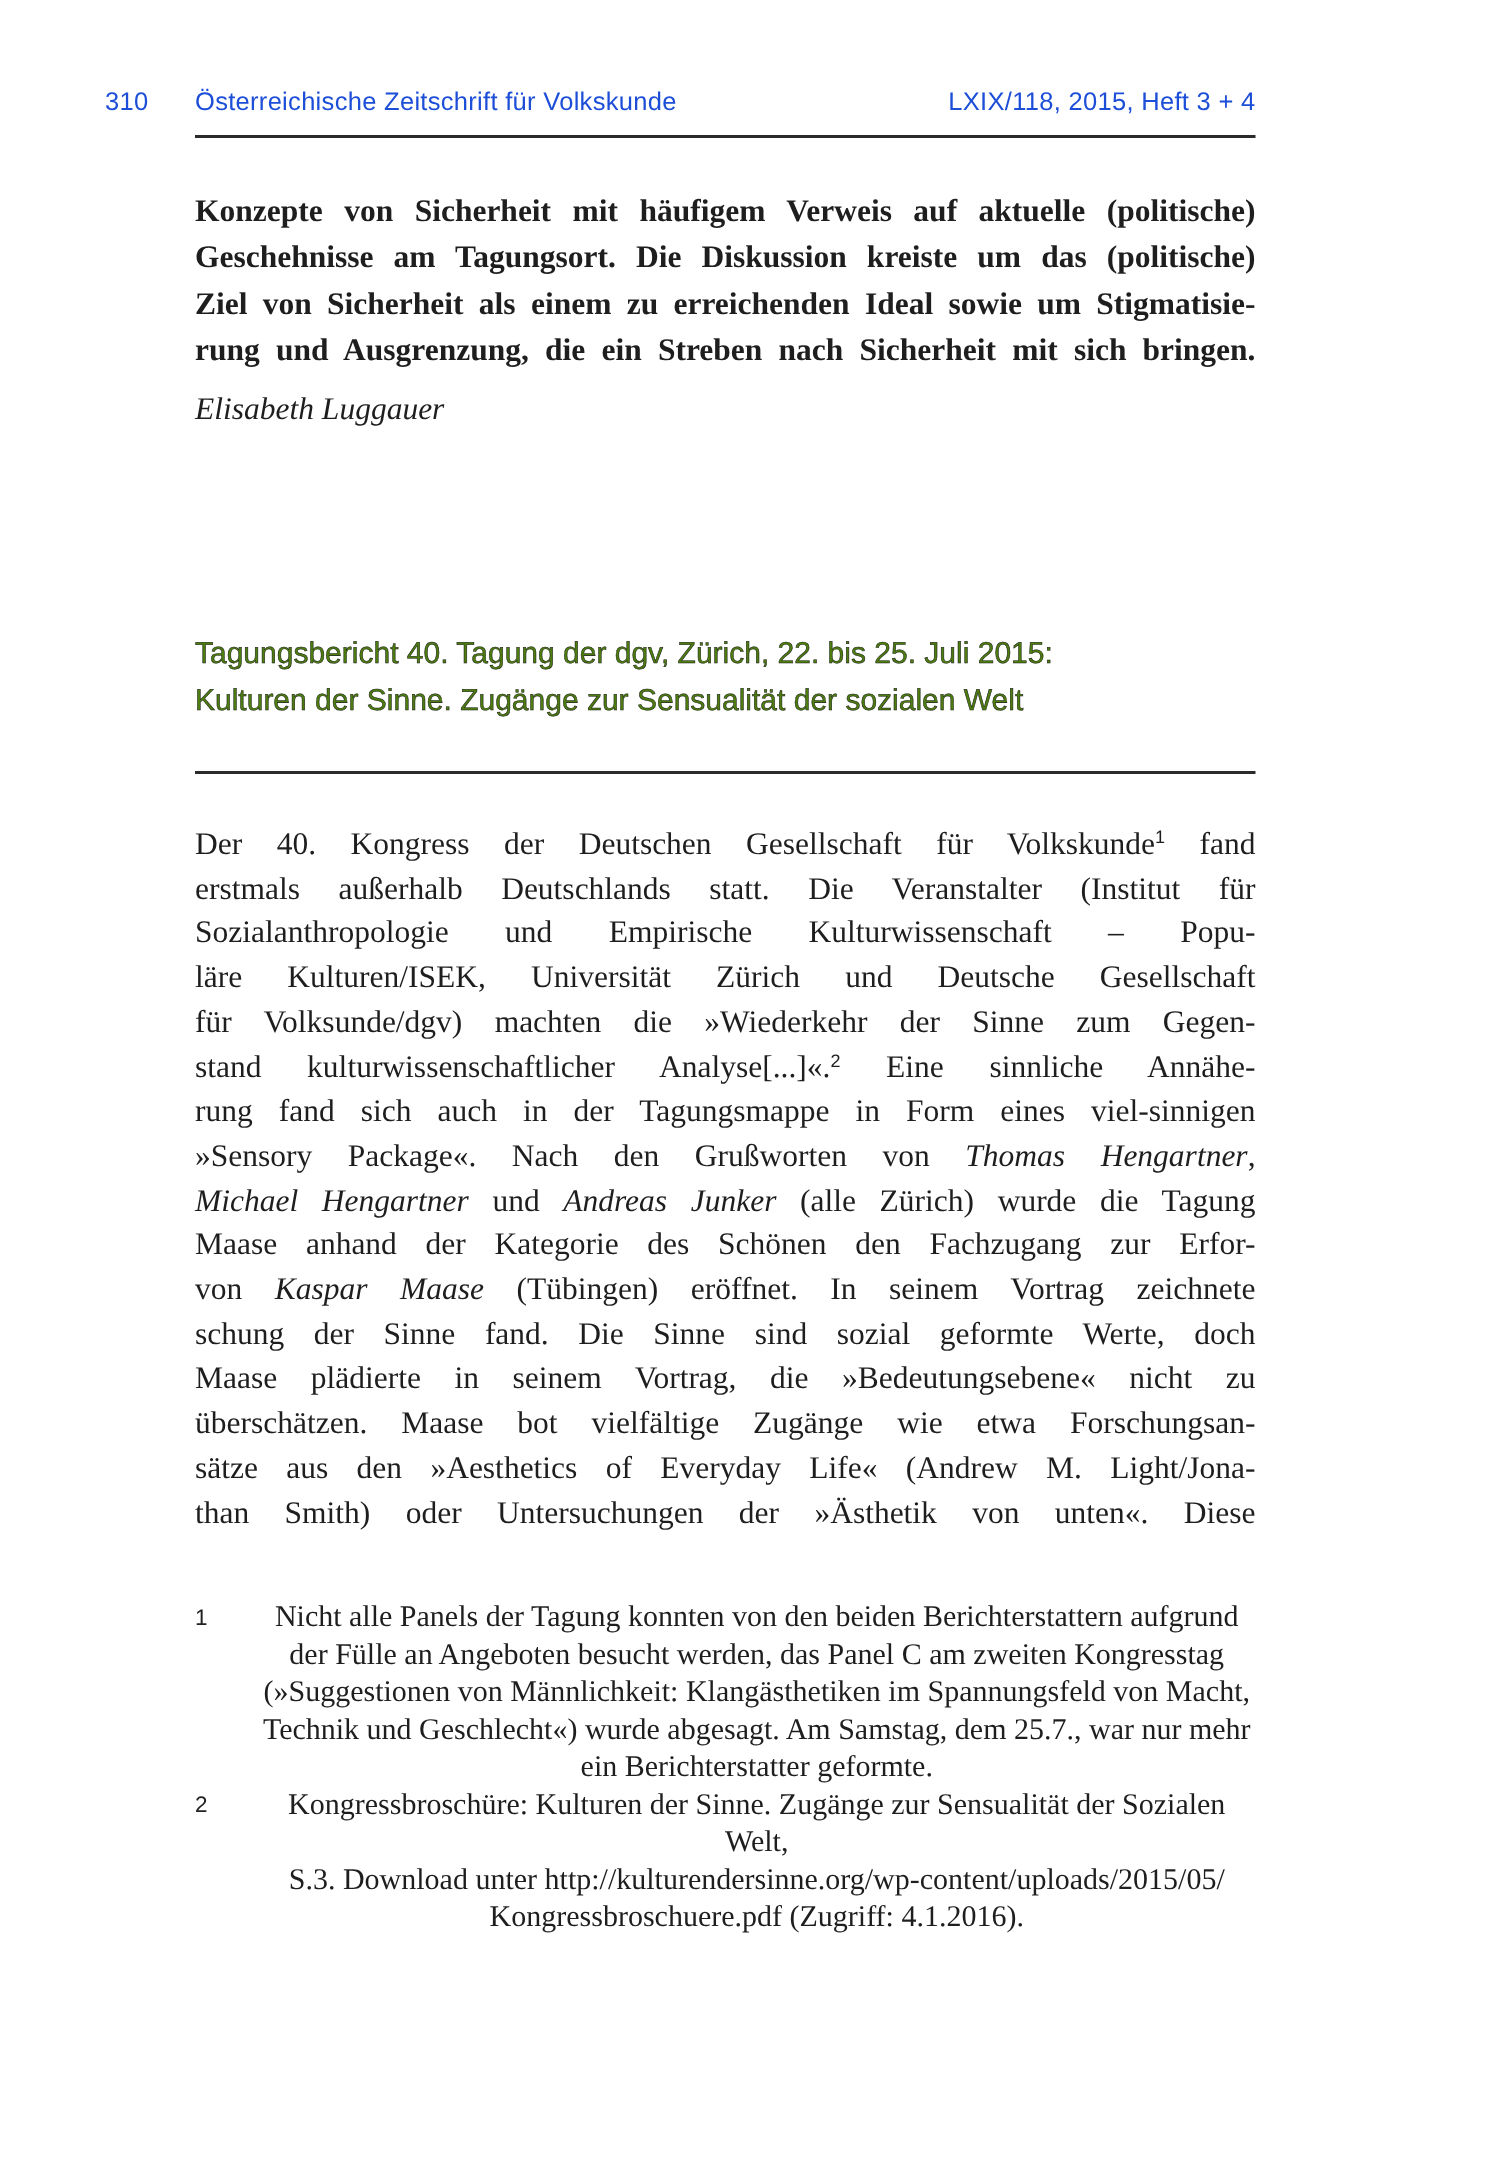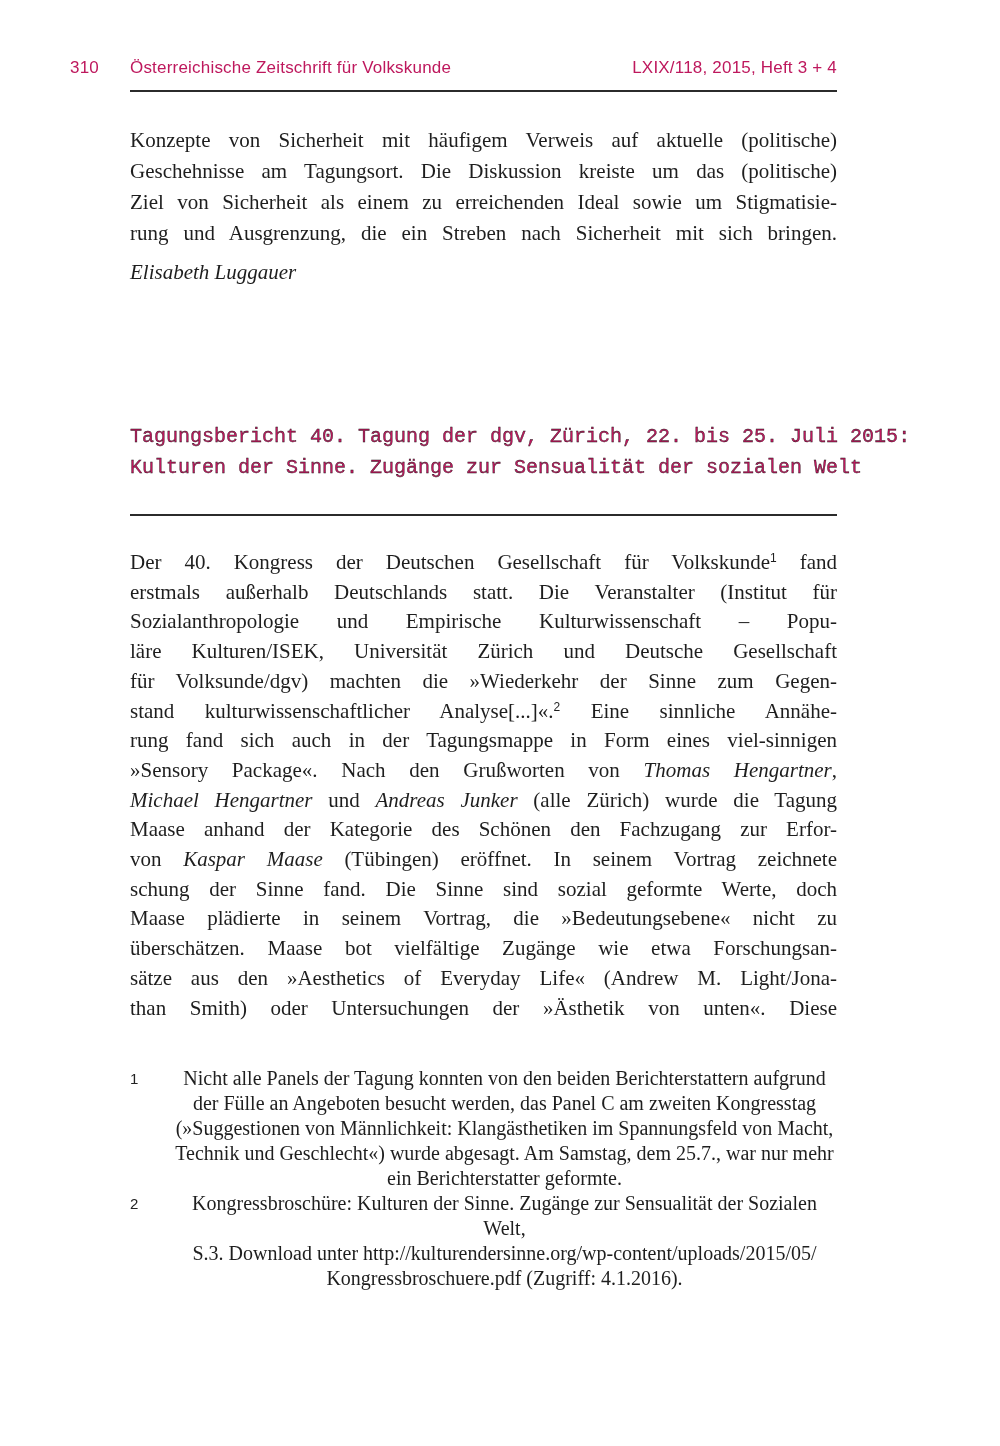--- a/index.html
+++ b/index.html
@@ -12,42 +12,42 @@
     -webkit-font-smoothing: antialiased;
   }
   .page { position: absolute; inset: 0; }
 
   
   .header {
     position: absolute; top: 58px; left: 70px; width: 767px;
     display: flex;
     font-family: "Liberation Sans", sans-serif;
     font-size: 17px; line-height: 20px;
-    color: #be185d; letter-spacing: 0.2px;
+    color: #1d4ed8; letter-spacing: 0.2px;
   }
   .header .pagenum { width: 60px; }
   .header .journal { flex: 1; }
   .header .issue   { text-align: left; white-space: nowrap; }
 
   .rule { position: absolute; left: 130px; width: 707px; height: 1.5px; background: #2b2b2b; }
   .header-rule  { top: 90px; }
   .heading-rule { top: 514px; }
 
   .textblock { position: absolute; left: 130px; width: 707px; }
 
-  .para1 { top: 125px; font-size: 21px; line-height: 31px; }
+  .para1 { top: 125px; font-size: 21px; line-height: 31px; font-weight: bold; }
   .justified .tline { text-align: justify; text-align-last: justify; text-justify: inter-word; }
 
   .author { top: 257px; font-size: 21px; line-height: 31px; font-style: italic; }
 
   .heading {
     top: 421px;
-    font-family: Liberation Mono, monospace;
+    font-family: Liberation Sans, sans-serif;
     font-size: 20px; line-height: 31px;
-    color: #be185d;
+    color: #4d7c0f;
     -webkit-text-stroke: 0.35px #161616;
   }
   .heading div { white-space: nowrap; }
 
   .bodypara { top: 548px; font-size: 21px; line-height: 29.7px; }
 
   sup {
     font-family: "Liberation Sans", sans-serif;
     font-size: 12px; line-height: 0;
     vertical-align: baseline; position: relative; top: -0.55em;

